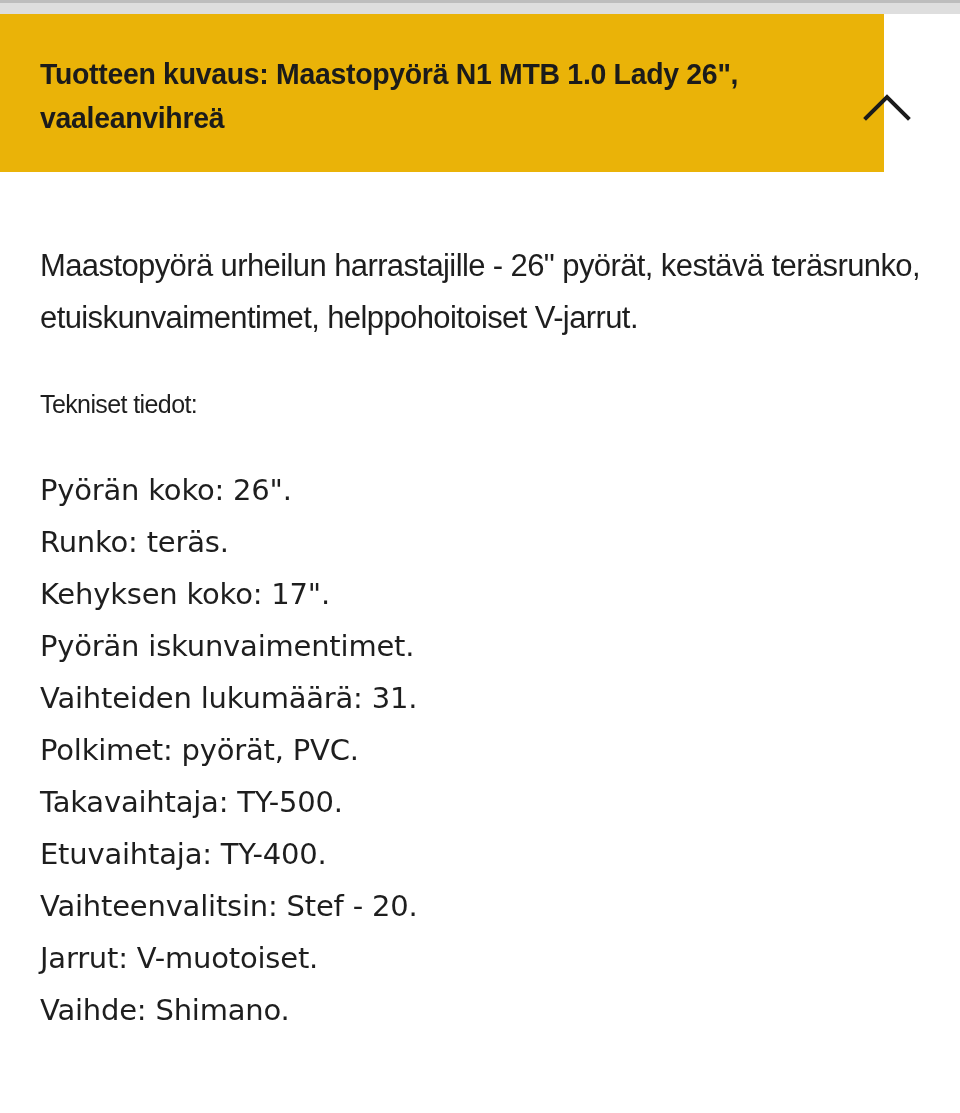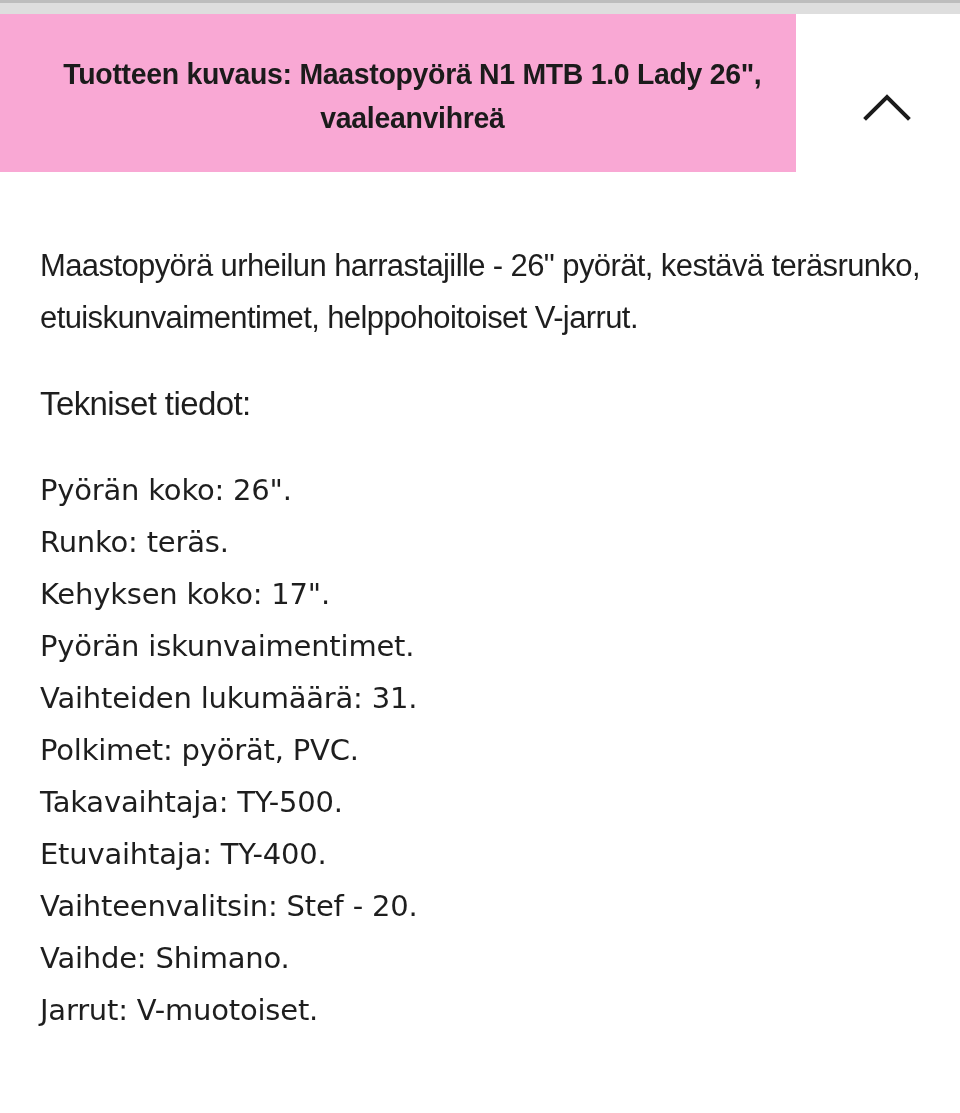--- a/index.html
+++ b/index.html
@@ -7,42 +7,42 @@
     width: 960px; height: 1113px; overflow: hidden;
     background: #ffffff;
     font-family: "DejaVu Sans", sans-serif;
     color: #1f1f1f;
   }
   .top-strip {
     position: absolute; left: 0; top: 0; width: 960px; height: 14px;
     background: #dedede; border-top: 3px solid #bdbdbd; box-sizing: border-box;
   }
   .accordion-header {
-    position: absolute; left: 0; top: 14px; width: 796px; height: 158px;
-    background: #f9a8d4; box-sizing: border-box; text-align: center;
+    position: absolute; left: 0; top: 14px; width: 884px; height: 158px;
+    background: #eab308; box-sizing: border-box;
   }
   .accordion-title {
     position: absolute; left: 40px; top: 38px; width: 760px;
     font-size: 29px; font-weight: bold; line-height: 44px;
     color: #1b1b1b; letter-spacing: -0.3px; margin: 0;
     font-family: "Liberation Sans", sans-serif;
     transform: scaleX(0.98); transform-origin: left top;
   }
   .toggle-btn {
     position: absolute; left: 852px; top: 60px; width: 70px; height: 56px;
     cursor: pointer; background: transparent; border: none; padding: 0;
   }
   .toggle-btn svg { display: block; }
   .content {
     position: absolute; left: 40px; top: 240px; width: 880px;
     font-size: 29px; line-height: 52px; color: #1e1e1e;
     font-family: "DejaVu Sans", sans-serif;
   }
   .intro { margin: 0; letter-spacing: -0.6px; font-family: "Liberation Sans", sans-serif; font-size: 31px; }
-  .section-heading { margin: 34px 0 0 0; letter-spacing: -0.6px; font-family: "Liberation Sans", sans-serif; font-size: 33px; }
+  .section-heading { margin: 34px 0 0 0; letter-spacing: -0.6px; font-family: "Liberation Sans", sans-serif; font-size: 25px; }
   .spec-list { list-style: none; margin: 34px 0 0 0; padding: 0; }
   .spec-list li { margin: 0; letter-spacing: -0.2px; font-size: 29px; }
 </style>
 </head>
 <body>
 
 <div class="top-strip"></div>
 
 <div class="accordion-header">
   <h2 class="accordion-title">Tuotteen kuvaus: Maastopyörä N1 MTB 1.0 Lady 26", vaaleanvihreä</h2>
@@ -61,16 +61,16 @@
   <ul class="spec-list">
     <li>Pyörän koko: 26".</li>
     <li>Runko: teräs.</li>
     <li>Kehyksen koko: 17".</li>
     <li>Pyörän iskunvaimentimet.</li>
     <li>Vaihteiden lukumäärä: 31.</li>
     <li>Polkimet: pyörät, PVC.</li>
     <li>Takavaihtaja: TY-500.</li>
     <li>Etuvaihtaja: TY-400.</li>
     <li>Vaihteenvalitsin: Stef - 20.</li>
+    <li>Jarrut: V-muotoiset.</li>
     <li>Vaihde: Shimano.</li>
-    <li>Jarrut: V-muotoiset.</li>
   </ul>
 </div>
 
 </body></html>

